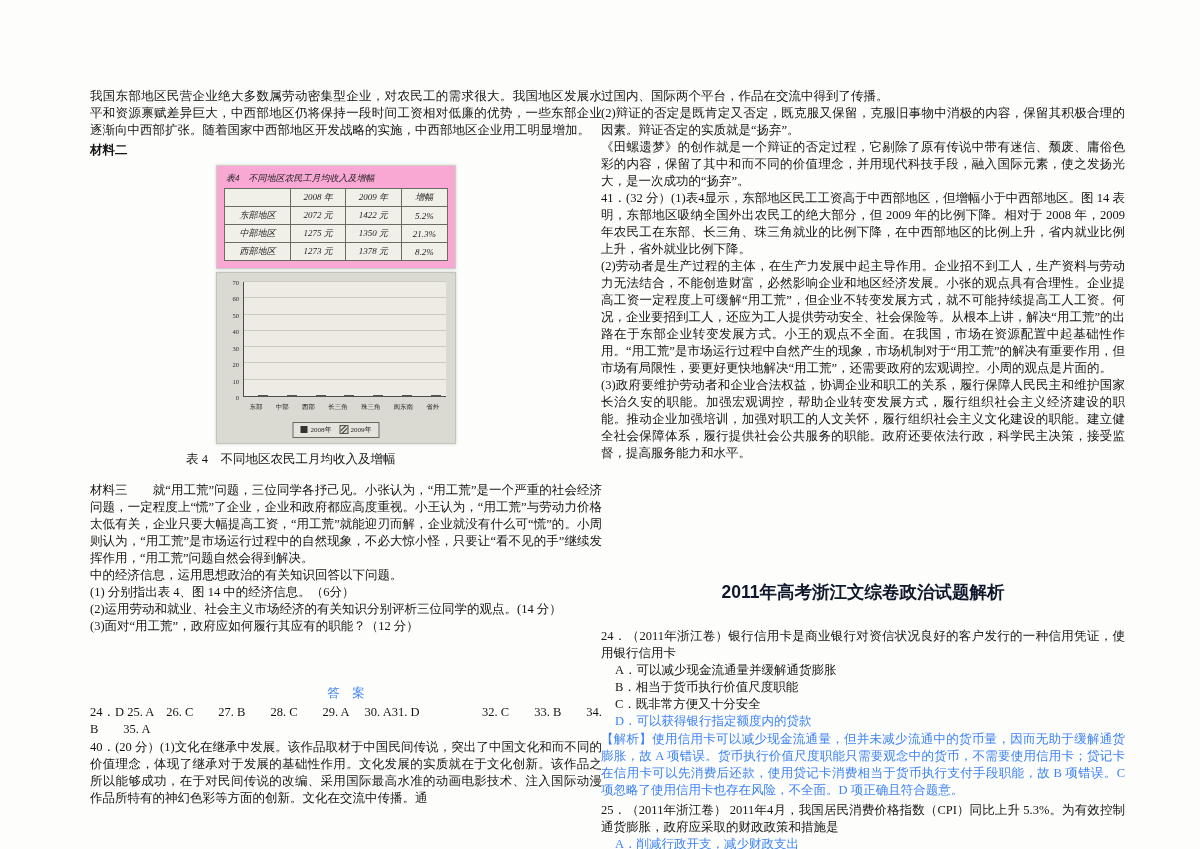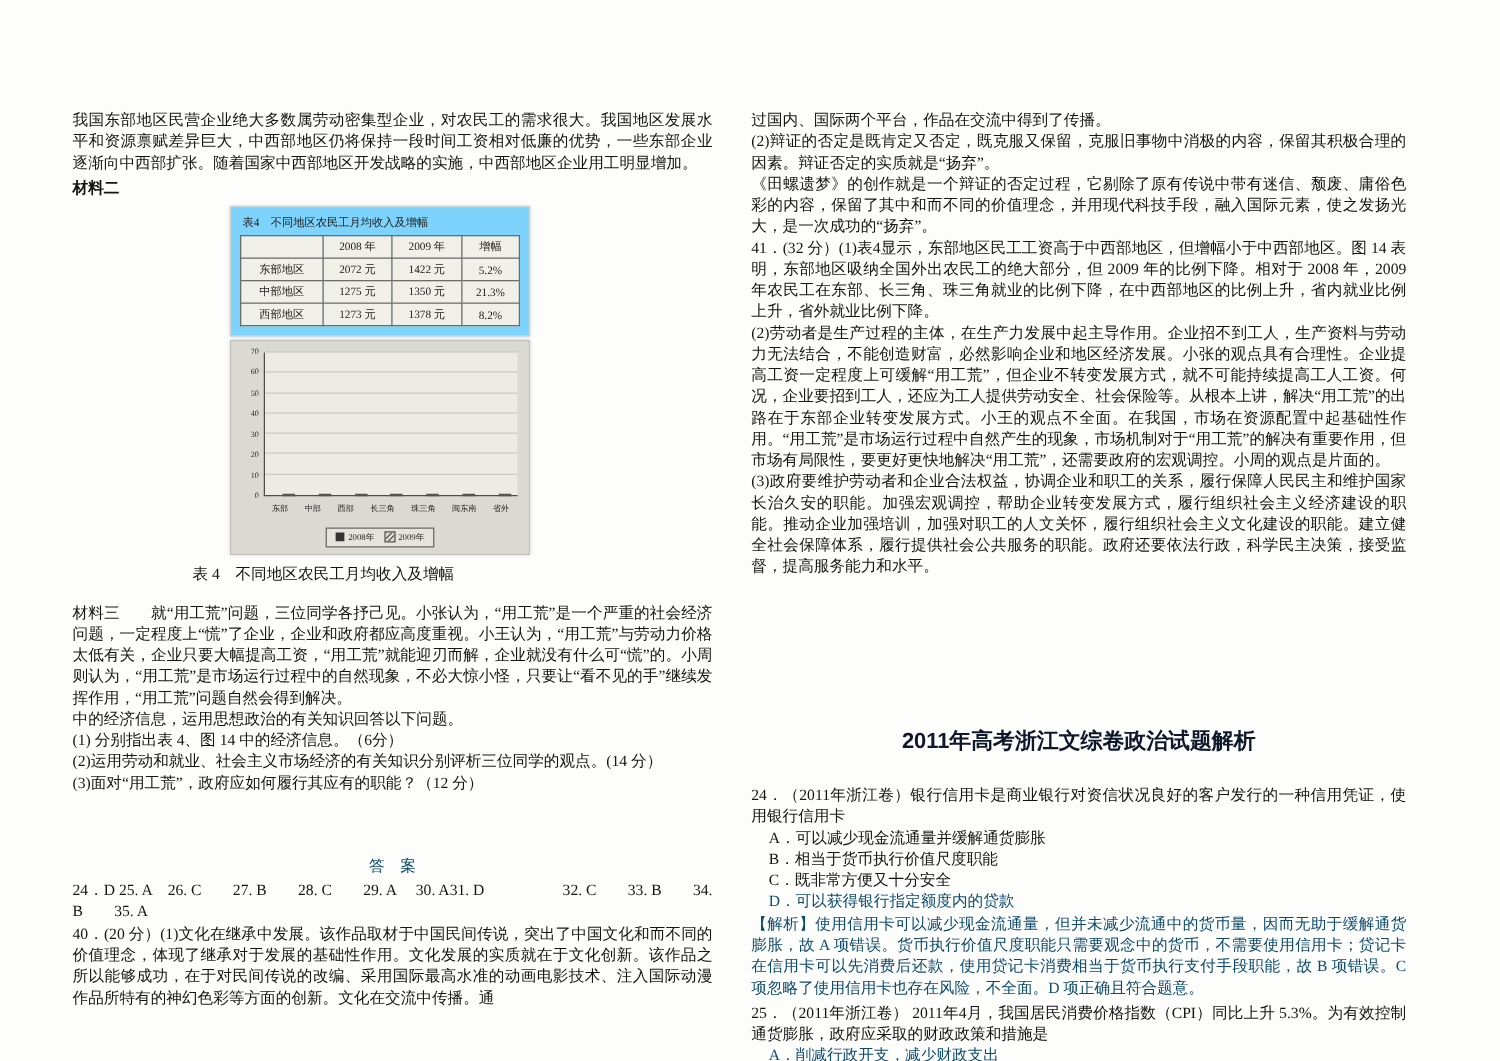--- a/index.html
+++ b/index.html
@@ -2,31 +2,31 @@
 <html><head>
 <meta charset="utf-8">
 <style>
   html,body { margin:0; padding:0; background:#e0e0e0; }
   .page {
     position:relative; width:1200px; height:849px; margin:0 auto;
     background:#fdfdfc; overflow:hidden;
     font-family:"Liberation Serif","DejaVu Serif",serif; color:#141414;
   }
   .col { position:absolute; top:88px; }
-  .col.left  { left:58px;  width:512px; }
+  .col.left  { left:90px;  width:512px; }
   .col.right { left:601px; width:524px; }
   .para { font-size:12.5px; line-height:17px; margin:0; text-align:justify; }
-  .red { color:#0c4a6e; }
+  .red { color:#3b82f6; }
   .material-label { margin-top:3px;font-weight:bold; }
 
   
   .scan-block { width:240px; margin:6px 0 0 126px; }
   .scan-table-wrap {
-    background:#7dd3fc; padding:6px 7px 7px;
-    box-shadow:0 0 3px rgba(0,0,0,.18); border:1px solid #cfcec6;
+    background:#f9a8d4; padding:6px 7px 7px;
+    box-shadow:0 0 3px rgba(0,0,0,.18); border:1px solid #cfcec6;font-style:italic;
   }
   .scan-table-title { font-size:9px; color:#222; margin:0 0 3px 2px; }
   table.scan-table { border-collapse:collapse; width:100%; }
   table.scan-table th, table.scan-table td {
     border:1px solid #6c6b64; font-size:9px; font-weight:normal;
     padding:2px 3px; text-align:center; color:#1d1d1b; background:#f1f0e8;
   }
   .scan-chart {
     margin-top:3px; position:relative; height:172px; box-sizing:border-box;
     background:#dbdad2; border:1px solid #c4c3bb; box-shadow:0 0 3px rgba(0,0,0,.18);padding-left:39px;

